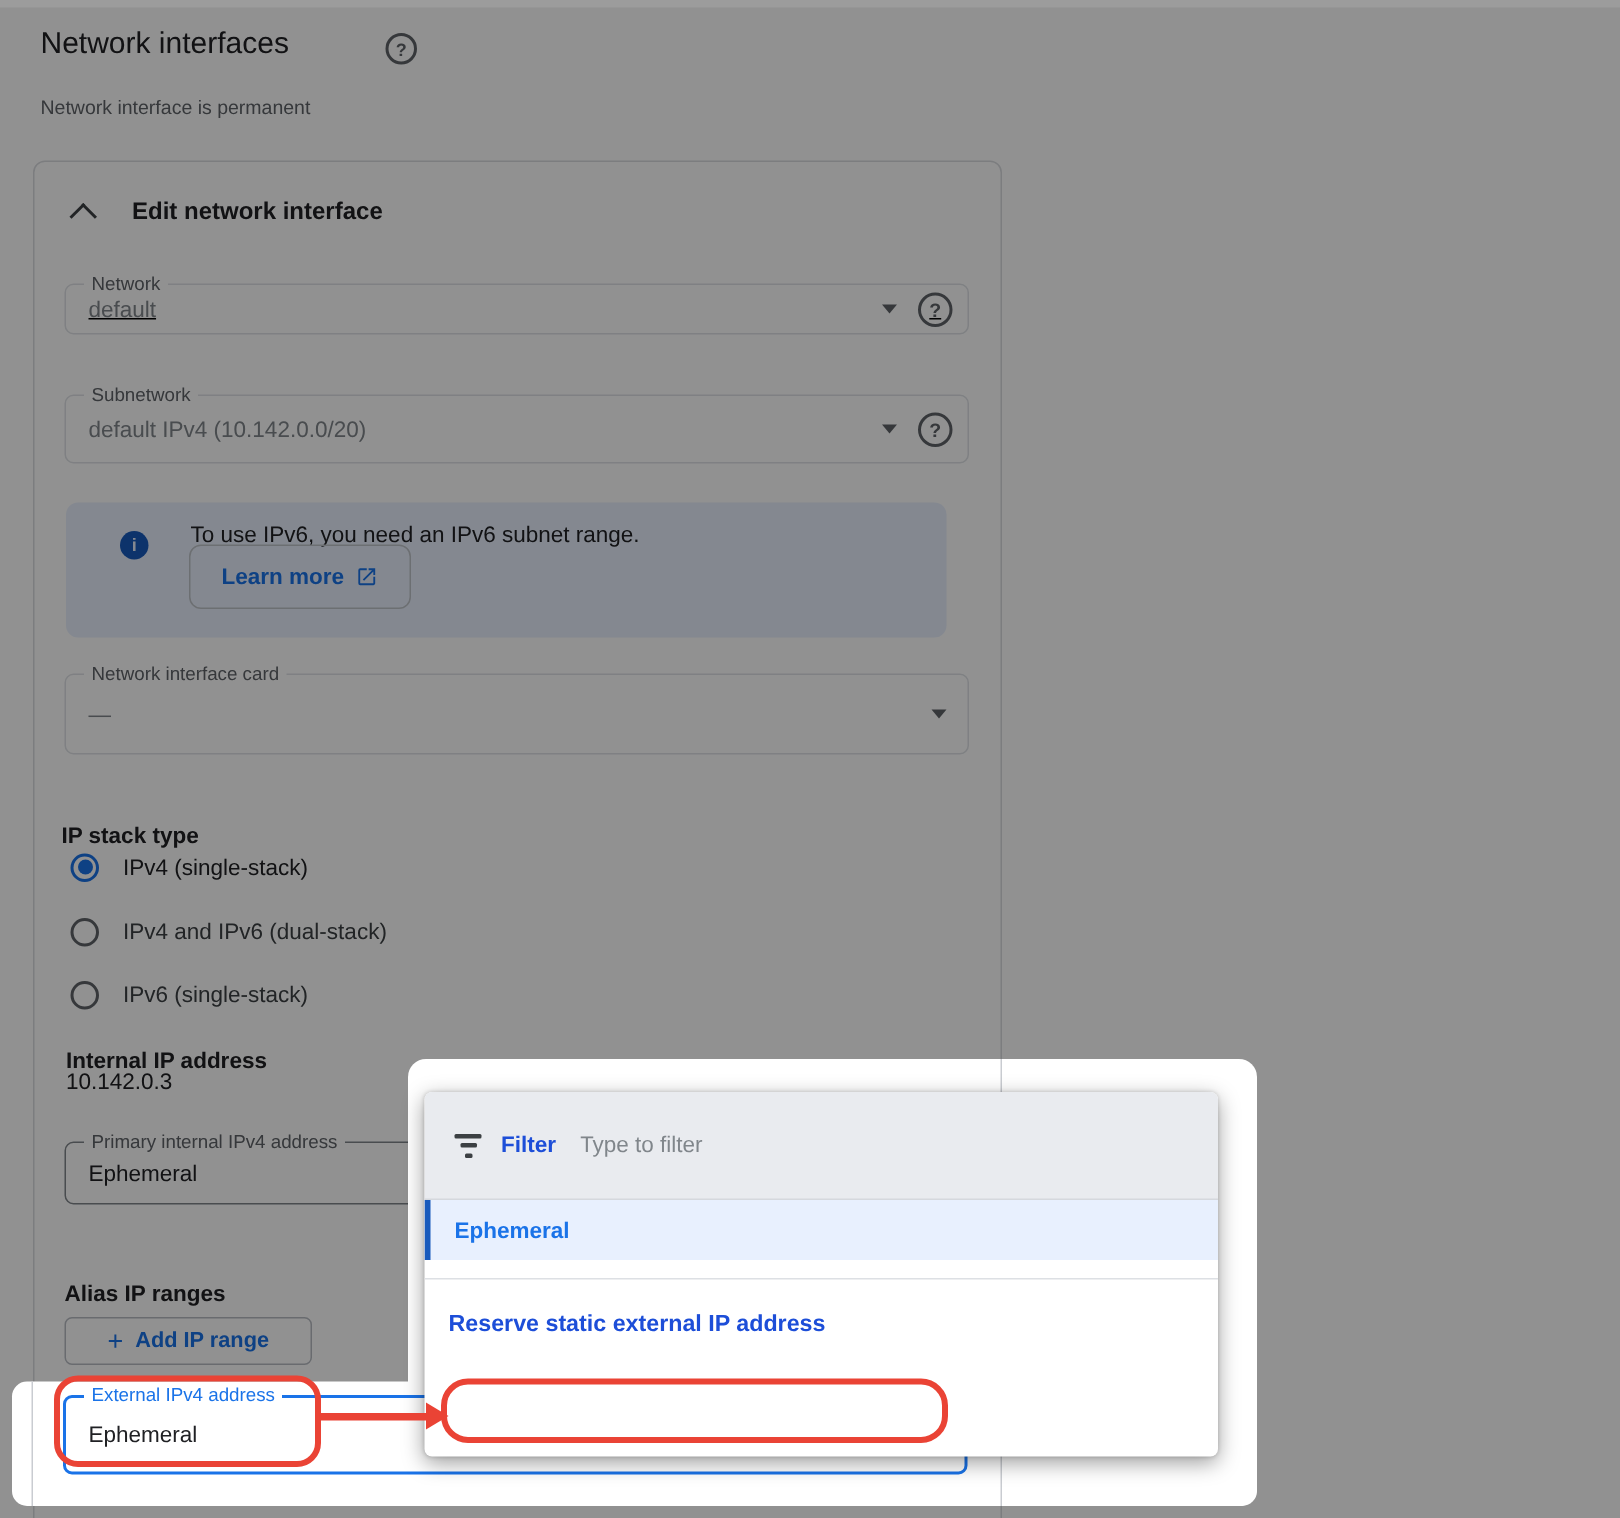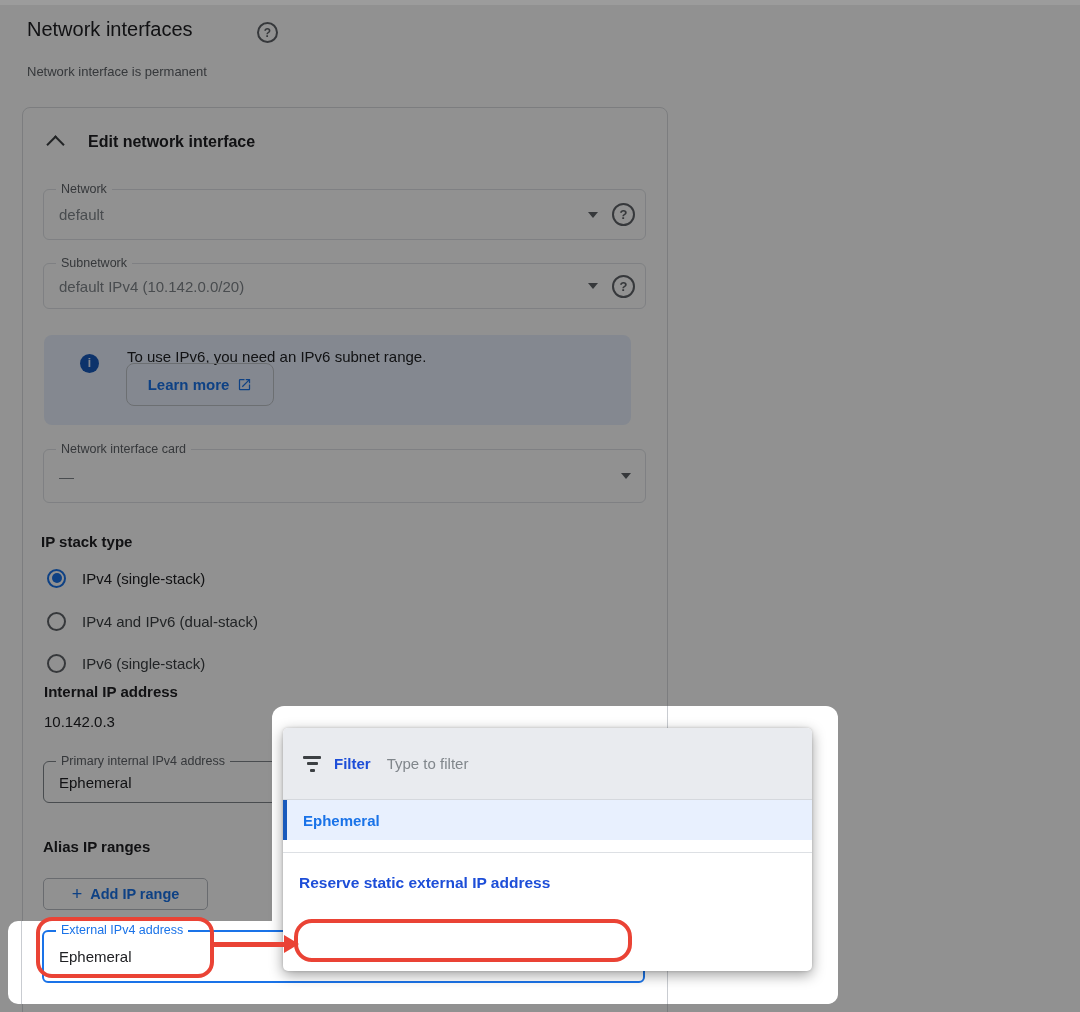--- a/index.html
+++ b/index.html
@@ -26,36 +26,36 @@
           color:#5f6368;white-space:nowrap;line-height:17px;}
   .fvalue{flex:1;padding-left:15px;font-size:15px;color:#80868b;
           white-space:nowrap;overflow:hidden;}
   .fvalue.dark{color:#202124;}
   .caret{width:0;height:0;border-left:5.5px solid transparent;border-right:5.5px solid transparent;
          border-top:6.5px solid #5f6368;margin-right:14px;}
   .help-badge{width:23px;height:23px;box-sizing:border-box;border:2px solid #5f6368;border-radius:50%;
               color:#5f6368;font-size:13px;font-weight:700;display:flex;align-items:center;
               justify-content:center;margin-right:10px;flex:none;}
 
-  .f-network{left:20px;top:81px;width:603px;height:51px;}
+  .f-network{left:20px;top:81px;width:603px;height:34px;text-decoration:underline;}
   .f-subnetwork{left:20px;top:155px;width:603px;height:46px;}
   .f-nic{left:20px;top:341px;width:603px;height:54px;}
   .f-primary{left:20px;top:653px;width:603px;height:42px;border-color:#80868b;}
 
   .banner{position:absolute;left:21px;top:227px;width:587px;height:90px;background:#e8f0fe;
           border-radius:8px;}
   .info-icon{position:absolute;left:36px;top:19px;width:19px;height:19px;border-radius:50%;
              background:#185abc;color:#e8f0fe;font-size:12px;font-weight:700;text-align:center;
              line-height:19px;}
   .banner-text{position:absolute;left:83px;top:13px;font-size:15px;color:#202124;}
   .learn-btn{position:absolute;left:82px;top:28px;width:148px;height:43px;box-sizing:border-box;
              border:1px solid #bfc3c8;border-radius:8px;display:flex;align-items:center;
              justify-content:center;gap:8px;color:#1a73e8;font-size:15px;font-weight:600;background:transparent;}
 
-  .section-label{position:absolute;font-size:15px;font-weight:700;color:#202124;}
+  .section-label{position:absolute;font-size:15px;font-weight:700;color:#202124;margin-top:16px;}
   .radio-row{position:absolute;left:24px;display:flex;align-items:center;gap:16px;height:24px;}
   .radio{width:19px;height:19px;box-sizing:border-box;border:2px solid #5f6368;border-radius:50%;
          position:relative;flex:none;}
   .radio.sel{border-color:#1a73e8;}
   .radio.sel::after{content:"";position:absolute;inset:2.5px;background:#1a73e8;border-radius:50%;}
   .radio-label{font-size:15px;color:#3c4043;}
 
   .value-text{position:absolute;font-size:15px;color:#202124;}
 
   .add-ip-btn{position:absolute;left:20px;top:770px;width:165px;height:32px;box-sizing:border-box;

